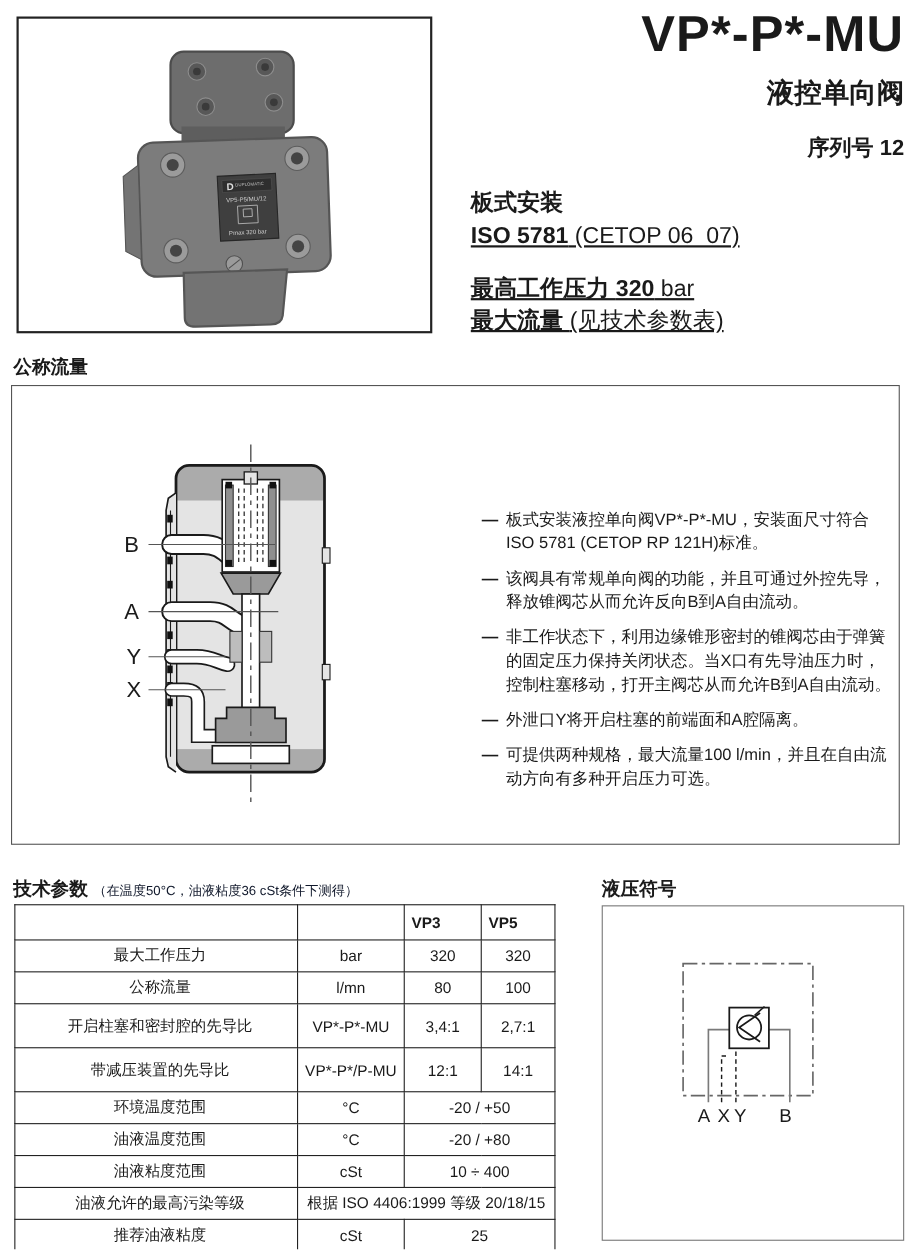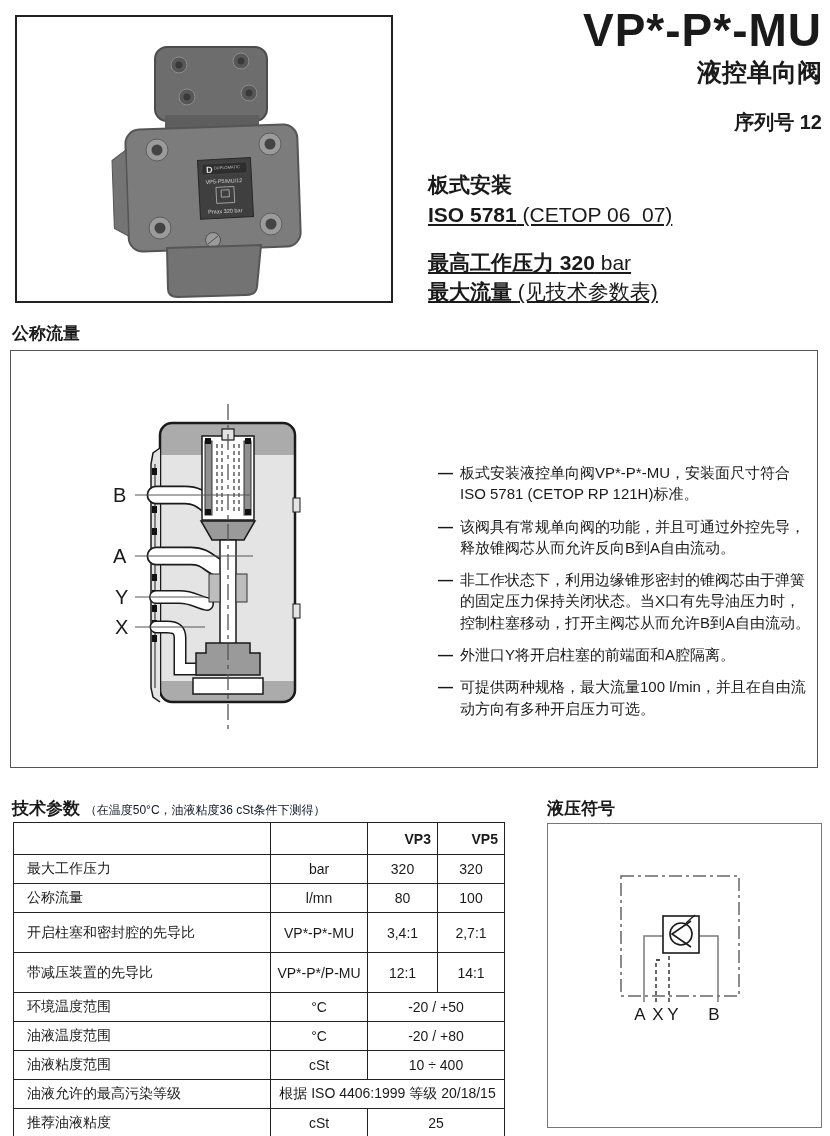--- a/index.html
+++ b/index.html
@@ -2,21 +2,21 @@
 <html><head>
 <meta charset="utf-8">
 <style>
   html,body{margin:0;padding:0;background:#fff;}
   body{font-family:"Liberation Sans","DejaVu Sans",sans-serif;color:#1a1a1a;}
   #page{position:relative;width:830px;height:1136px;background:#fff;overflow:hidden;}
 
   
   .title-block{position:absolute;top:6px;right:8px;text-align:right;}
   .main-title{font-size:46px;font-weight:bold;letter-spacing:1px;line-height:1.05;}
-  .sub-title{font-size:25px;font-weight:bold;margin-top:2px;}
+  .sub-title{font-size:25px;font-weight:bold;margin-top:14px;}
   .series{font-size:20px;font-weight:bold;margin-top:20px;}
 
   
   .photo-frame{position:absolute;left:15px;top:15px;width:378px;height:288px;border:2px solid #222;background:#fff;box-sizing:border-box;}
 
   
   .specs{position:absolute;left:428px;top:170px;font-size:21px;line-height:1.42;}
   .specs .b{font-weight:bold;}
   .specs .gap{height:18px;}
   .pre{white-space:pre-wrap;text-decoration:underline;}
@@ -27,22 +27,22 @@
   .wp-svg{position:absolute;left:105px;top:388px;}
   .bullets{position:absolute;left:438px;top:462px;width:376px;}
   .bullet{display:flex;margin-bottom:11px;font-size:15px;line-height:1.42;}
   .bullet .dash{flex:0 0 22px;font-weight:bold;}
 
   
   .tp-heading{position:absolute;left:12px;top:797px;font-size:17px;font-weight:bold;}
   .tp-note{font-size:12px;font-weight:normal;color:#0f172a;}
   table.tp{position:absolute;left:13px;top:822px;border-collapse:collapse;table-layout:fixed;width:491px;font-size:14px;}
   table.tp td,table.tp th{border:1px solid #222;padding:2px 6px;height:24px;}
-  table.tp th{font-weight:bold;text-align:right;height:27px;}
-  table.tp td.lbl{text-align:left;padding-left:13px;}
+  table.tp th{font-weight:bold;text-align:left;height:27px;}
+  table.tp td.lbl{text-align:center;padding-left:13px;}
   table.tp td.ctr{text-align:center;}
   table.tp tr.tall td{height:35px;}
 
   
   .sym-heading{position:absolute;left:547px;top:797px;font-size:17px;font-weight:bold;}
   .sym-box{position:absolute;left:547px;top:823px;width:275px;height:305px;border:1.5px solid #777;box-sizing:border-box;background:#fff;}
 </style>
 </head>
 <body>
 

